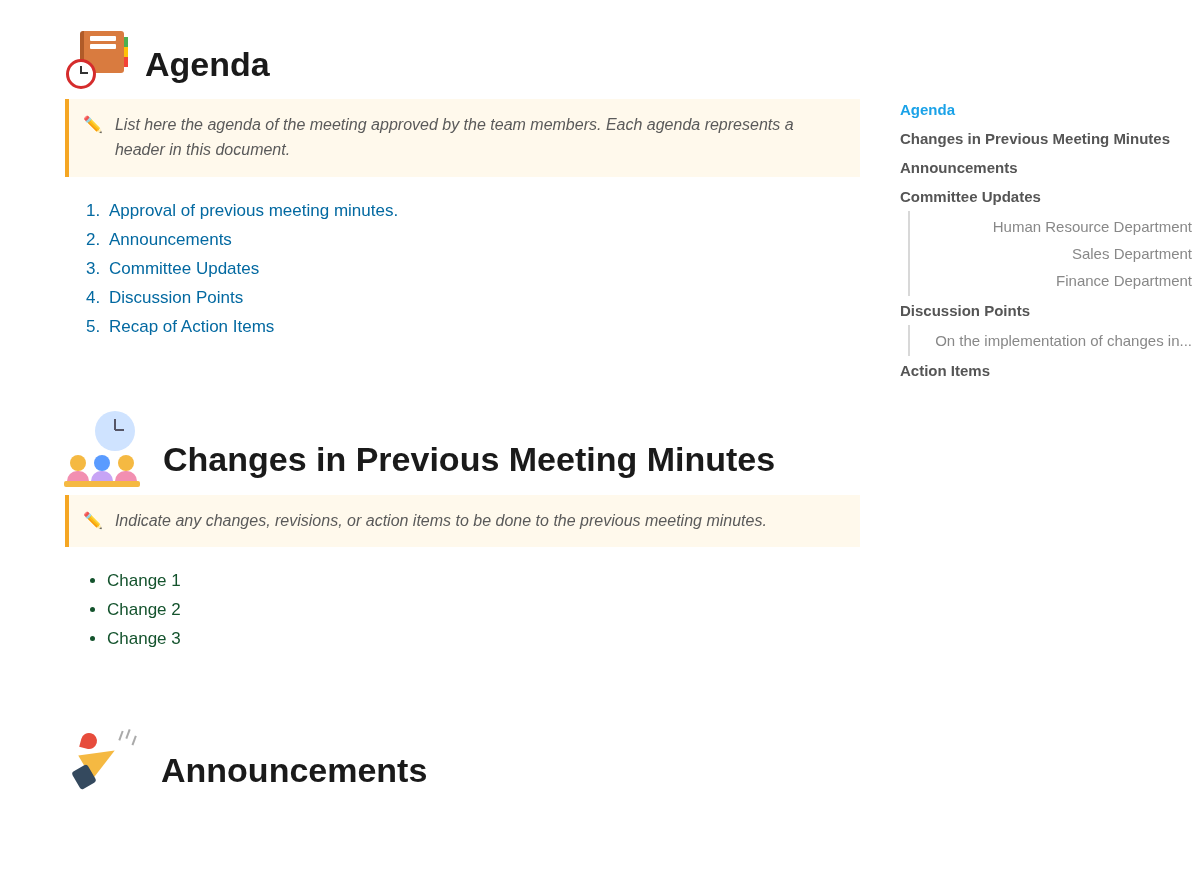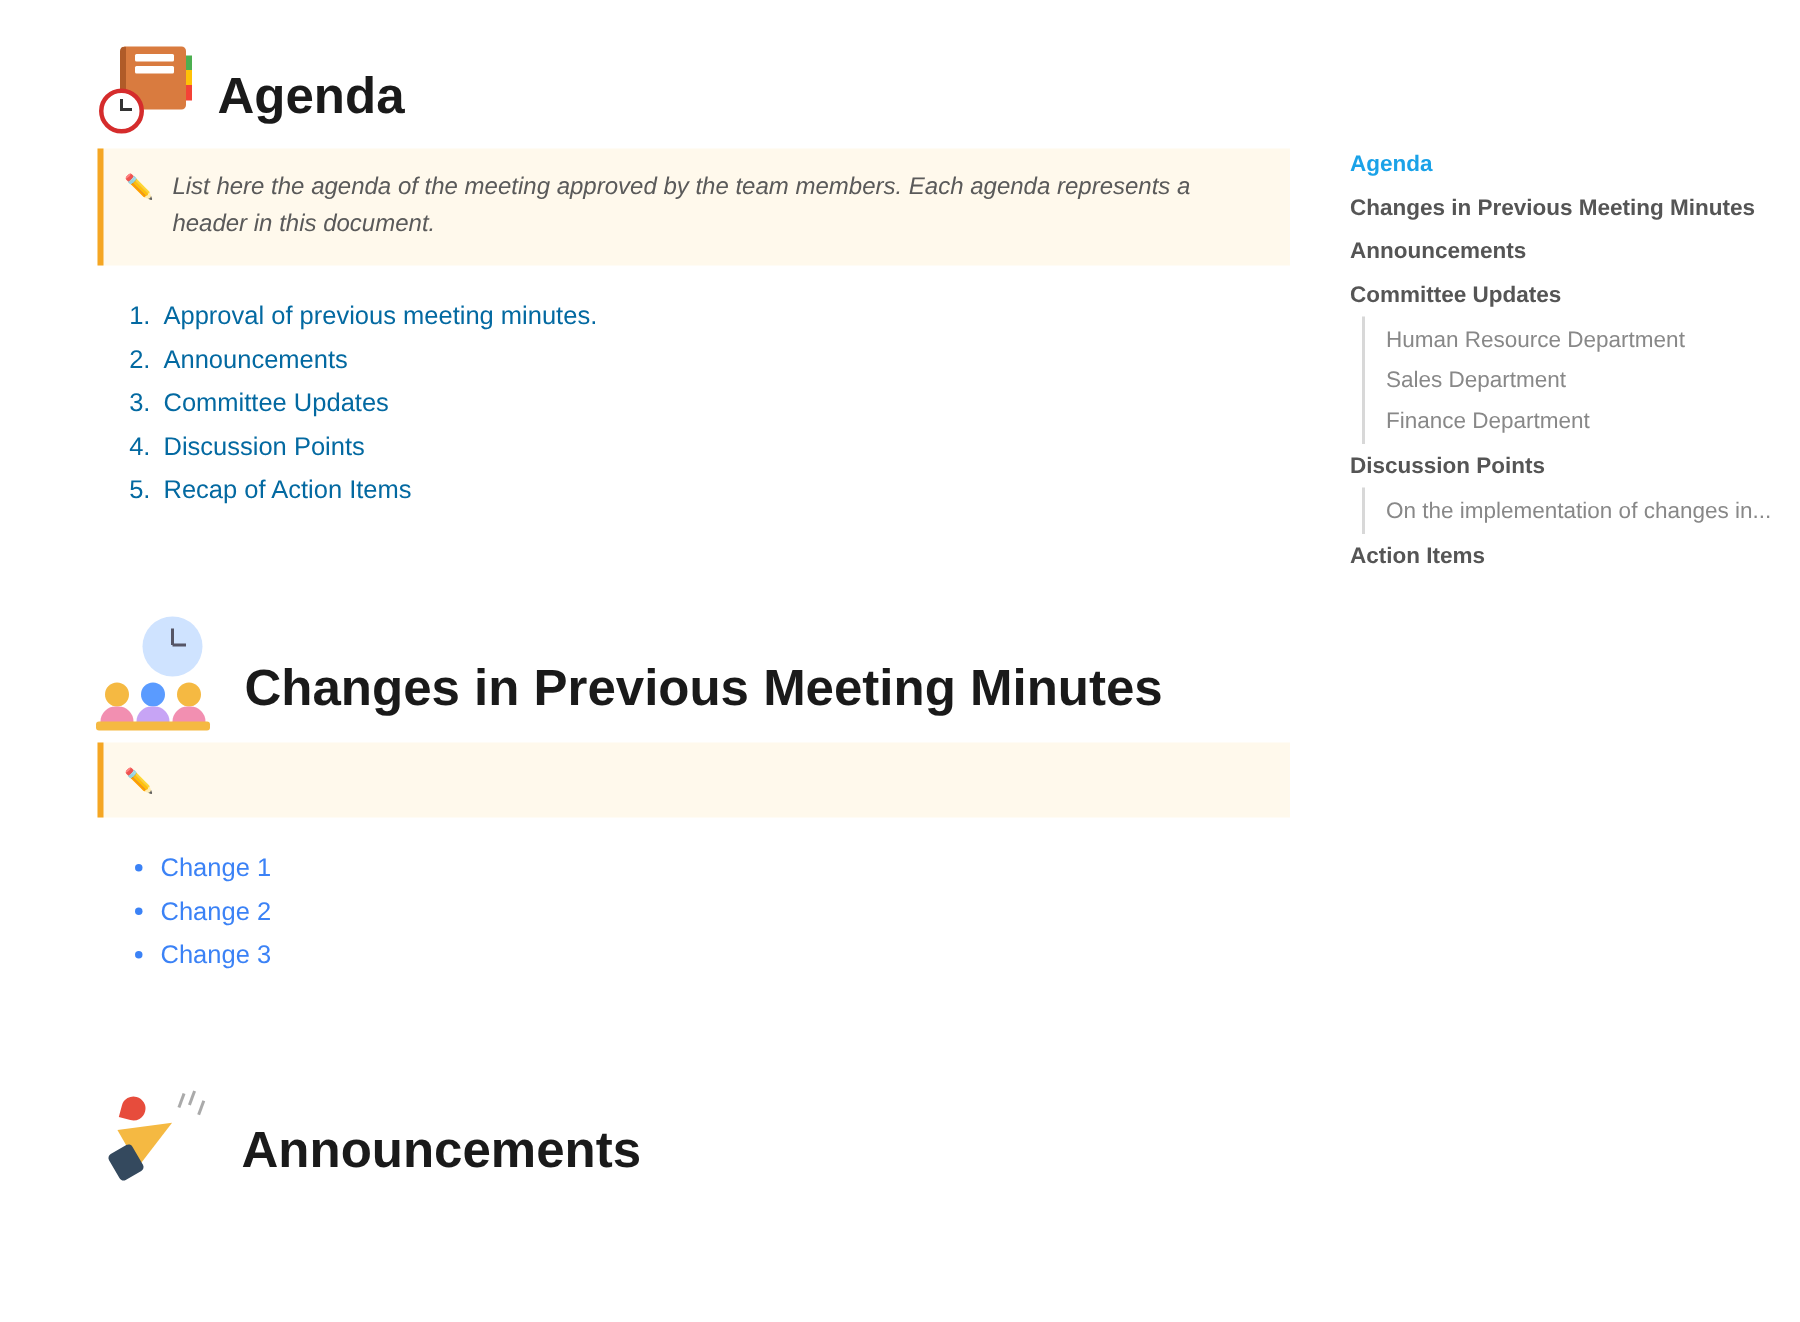--- a/index.html
+++ b/index.html
@@ -145,21 +145,21 @@
     }
     ol.agenda-list {
       padding-left: 40px;
       font-size: 17px;
       color: #0369a1;
     }
     ol.agenda-list li { margin-bottom: 9px; padding-left: 4px; }
     ul.bullets {
       padding-left: 42px;
       font-size: 17px;
-      color: #3b82f6;
+      color: #14532d;
     }
     ul.bullets li { margin-bottom: 9px; }
     
     .outline {
       width: 300px;
       padding: 95px 8px 0 0;
       font-size: 15px;
     }
     .outline-item {
       padding: 6px 0;
@@ -168,20 +168,21 @@
       cursor: pointer;
       white-space: nowrap;
       overflow: hidden;
       text-overflow: ellipsis;
     }
     .outline-item.active { color: #1aa2e8; }
     .outline-sub {
       border-left: 2px solid #d8d8d8;
       margin-left: 8px;
       padding: 2px 0 2px 14px;
+      text-align: right;
     }
     .outline-sub .outline-item {
       font-weight: 400;
       color: #888;
       padding: 5px 0;
     }
   </style>
 </head>
 <body>
 
@@ -225,20 +226,21 @@
             <div class="ct-body ct-b2"></div>
             <div class="ct-body ct-b3"></div>
             <div class="ct-bar"></div>
           </div>
         </div>
       </div>
       <h1>Changes in Previous Meeting Minutes</h1>
     </div>
     <div class="callout">
       <span class="pencil">✏️</span>
+      <span class="callout-text">Indicate any changes, revisions, or action items to be done to the previous meeting minutes.</span>
     </div>
     <ul class="bullets">
       <li>Change 1</li>
       <li>Change 2</li>
       <li>Change 3</li>
     </ul>
   </div>
 
   <div class="section">
     <div class="heading-row">

